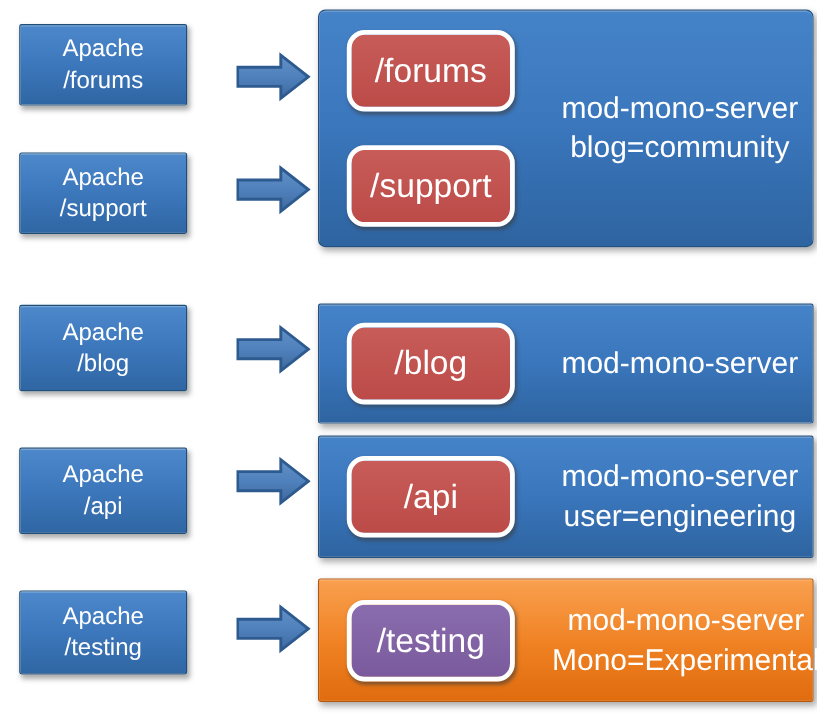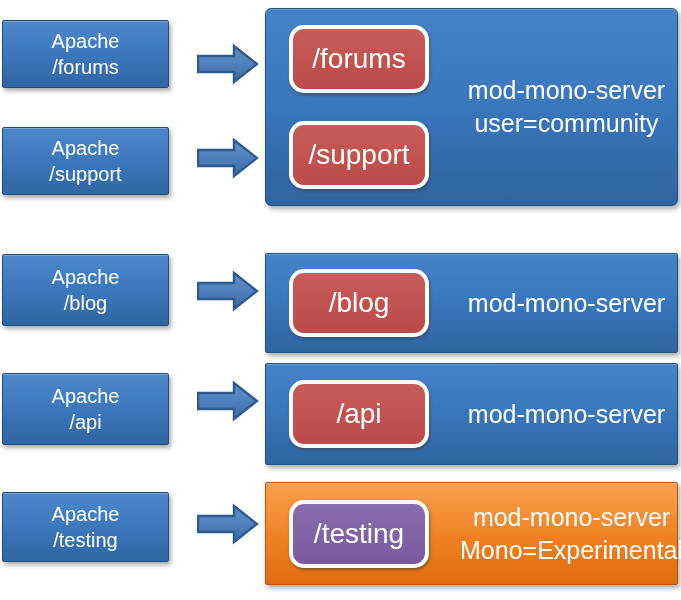--- a/index.html
+++ b/index.html
@@ -2,21 +2,21 @@
 <html><head>
 <meta charset="utf-8">
 <style>
   html,body { margin:0; padding:0; background:#ffffff; }
   .stage {
     position:relative; width:681px; height:600px; background:#ffffff;
     font-family:"Liberation Sans", sans-serif; overflow:hidden;
   }
   
   .client {
-    position:absolute; left:2px; width:167px; box-sizing:border-box;
+    position:absolute; left:16px; width:140px; box-sizing:border-box;
     background:linear-gradient(180deg,#4C88CA 0%,#3E79BE 45%,#2F66A3 100%);
     border:1px solid #1F4E79; border-radius:2px;
     box-shadow:2px 3px 4px rgba(90,90,90,0.5), inset 0 1px 0 rgba(255,255,255,0.25);
     display:flex; flex-direction:column; align-items:center; justify-content:center;
     color:#ffffff; font-size:20px; line-height:26px; text-align:center;
   }
   
   .arrow { position:absolute; left:197px; width:62px; height:42px; }
   .arrow svg { display:block; }
   
@@ -120,21 +120,21 @@
     <div class="chip-col">
       <div class="chip chip-red">
         <span>/forums</span>
       </div>
       <div class="chip chip-red">
         <span>/support</span>
       </div>
     </div>
     <div class="label-col">
       <span>mod-mono-server</span>
-      <span>user=community</span>
+      <span>blog=community</span>
     </div>
   </div>
 
   <div class="server server-blue" style="top:253px;height:100px;border-radius:2px;">
     <div class="chip-col">
       <div class="chip chip-red">
         <span>/blog</span>
       </div>
     </div>
     <div class="label-col">
@@ -143,20 +143,21 @@
   </div>
 
   <div class="server server-blue" style="top:363px;height:102px;border-radius:2px;">
     <div class="chip-col">
       <div class="chip chip-red">
         <span>/api</span>
       </div>
     </div>
     <div class="label-col">
       <span>mod-mono-server</span>
+      <span>user=engineering</span>
     </div>
   </div>
 
   <div class="server server-orange" style="top:482px;height:103px;border-radius:2px;">
     <div class="chip-col">
       <div class="chip chip-purple">
         <span>/testing</span>
       </div>
     </div>
     <div class="label-col">

